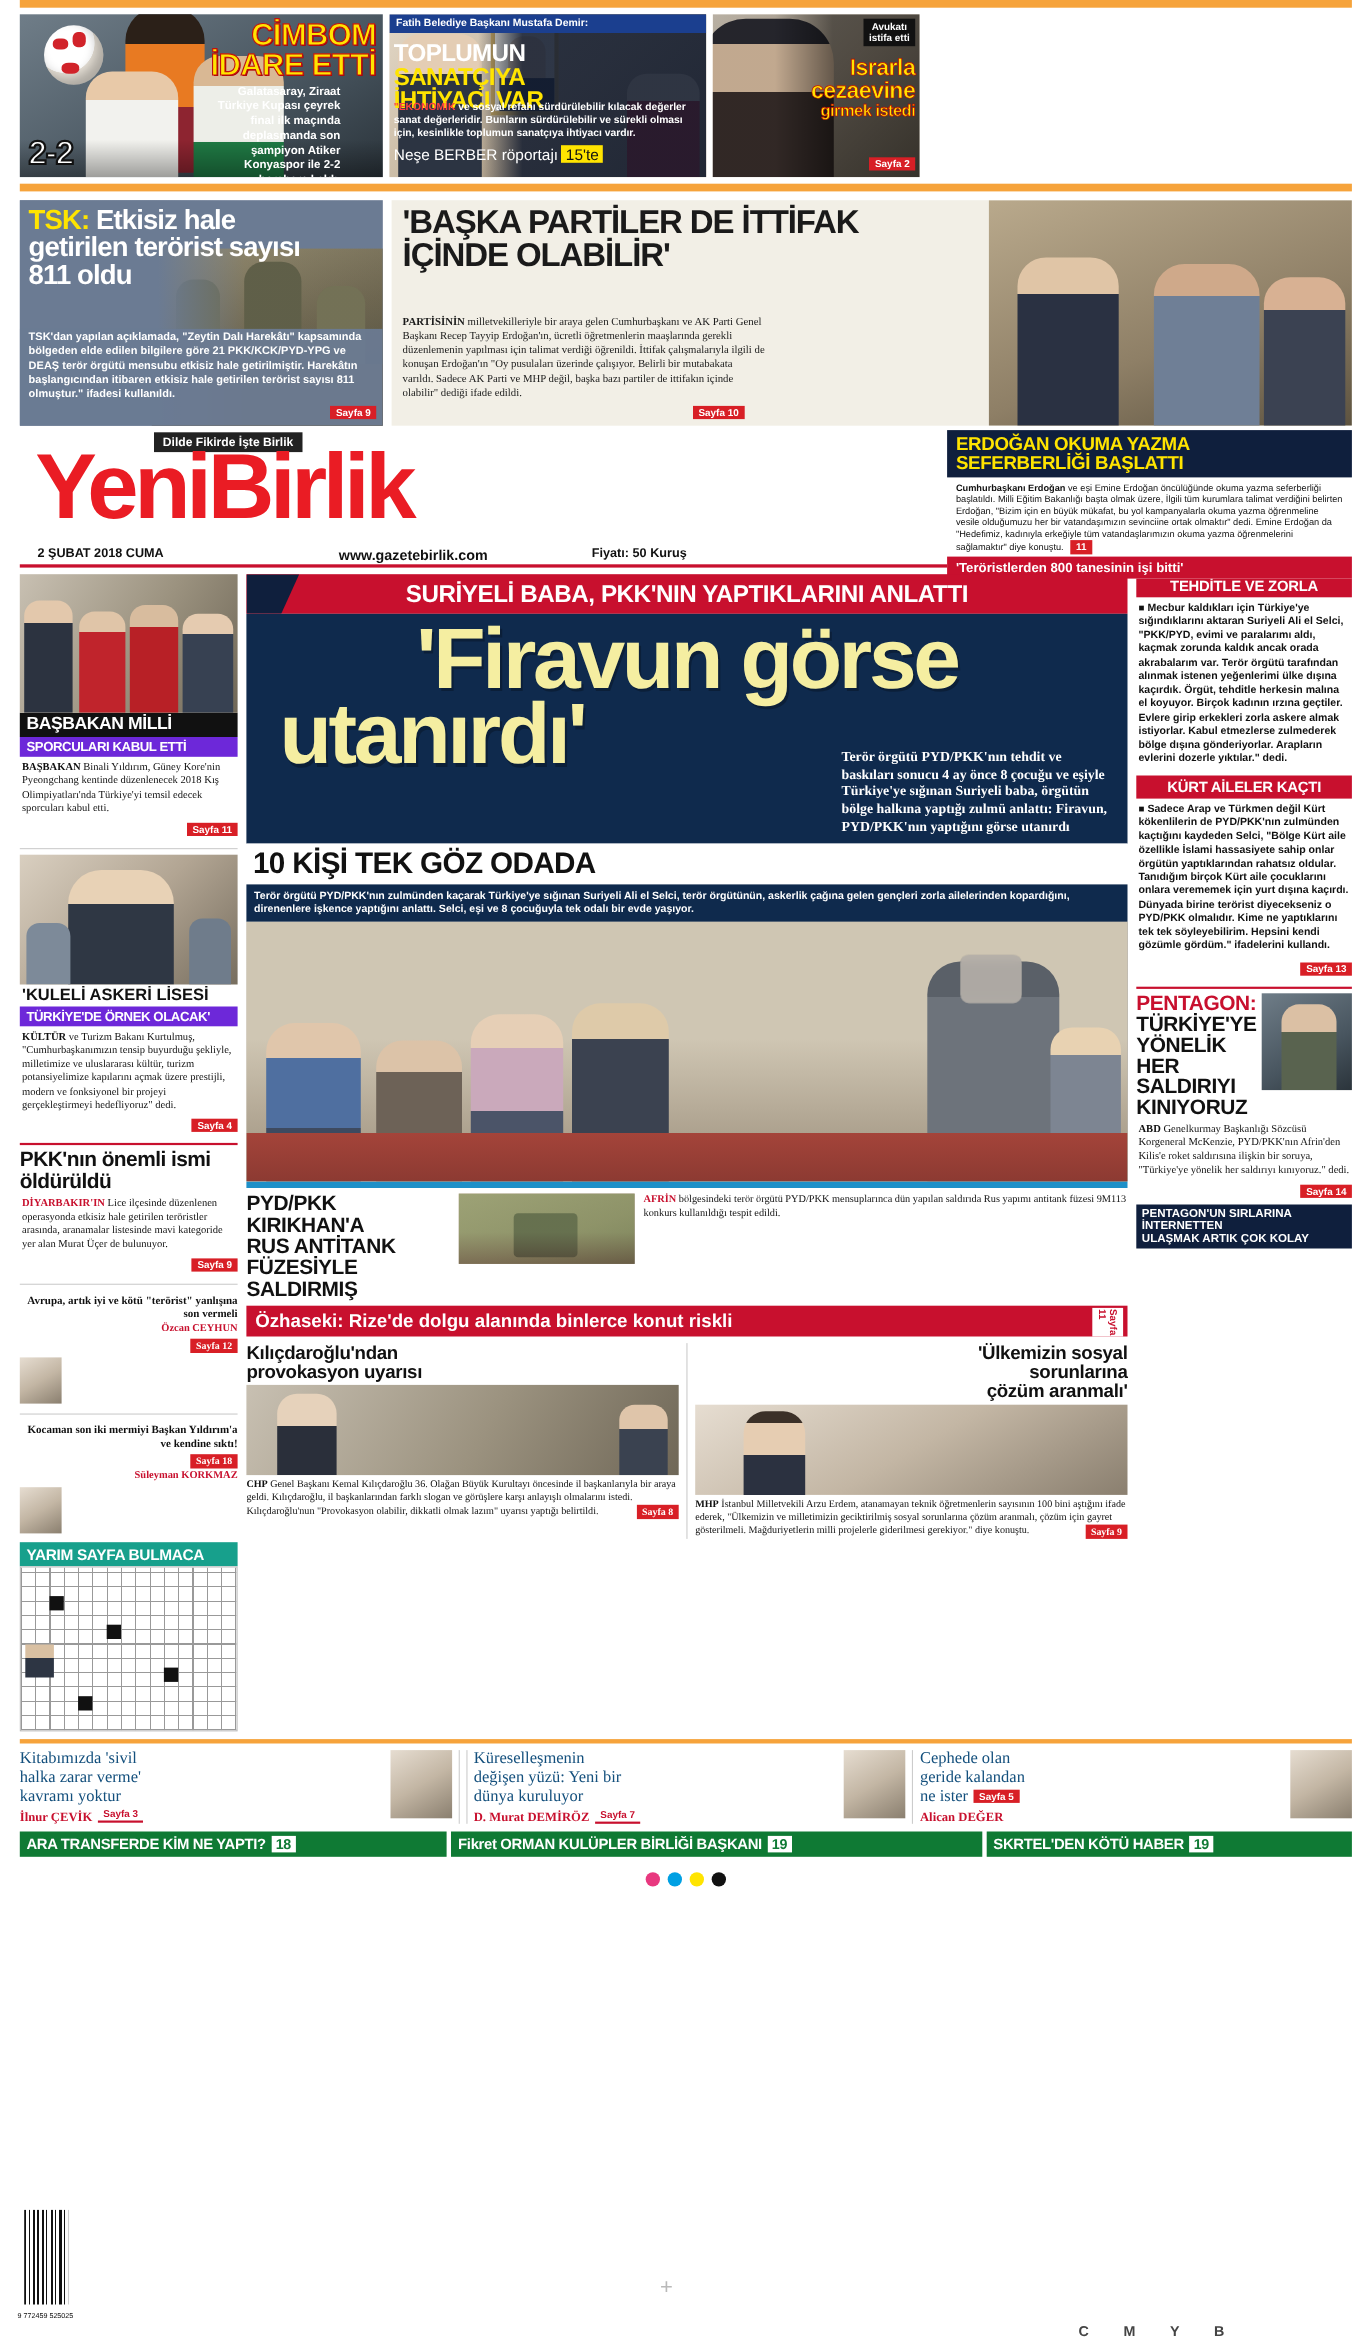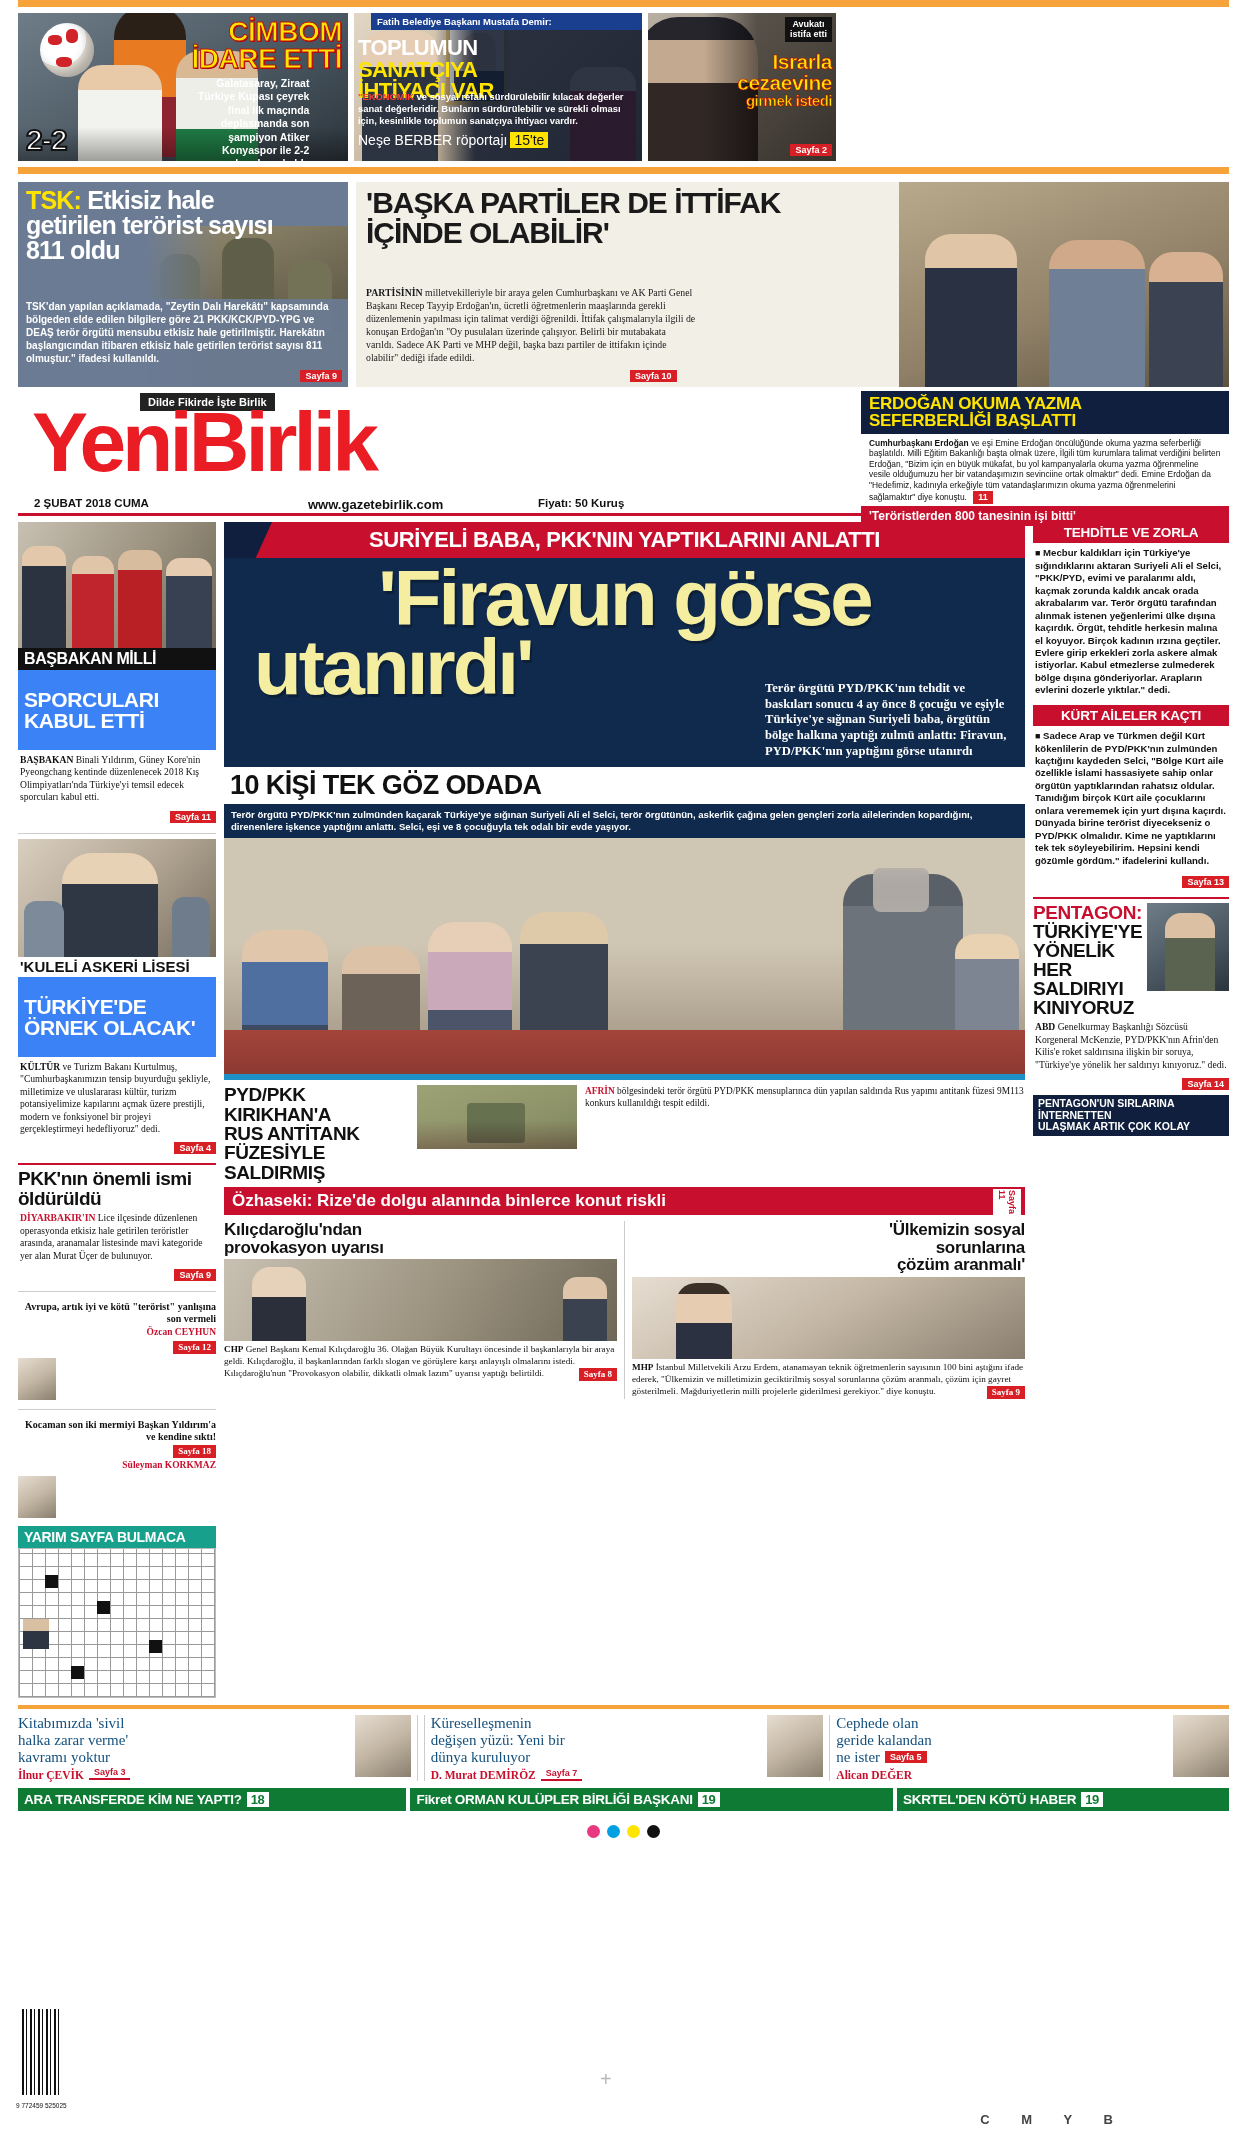--- a/index.html
+++ b/index.html
@@ -39,21 +39,21 @@
     -webkit-text-stroke: 1px #c01010; letter-spacing: -.5px; line-height: .96;
     text-shadow: 1px 1px 0 #a00;
   }
   .ts1-body { color:#fff; font-size:10.5px; font-weight:700; line-height:1.28; margin-top:4px; width:118px; text-align:right; }
   .score2 {
     position:absolute; left:8px; bottom:4px; font-size:30px; font-weight:900;
     color:#fff; -webkit-text-stroke:2px #111; letter-spacing:-1px;margin-top:24px;
   }
   .sayfa-red { display:inline-block; background:#d81f26; color:#fff; font-size:9px; font-weight:700; padding:1px 5px; }
 
-  .ts2-tag { position:absolute; left:17px; top:0; background:#1b3f8f; color:#fff; font-size:9.5px; font-weight:700; padding:3px 6px; width:100%; }
+  .ts2-tag { position:absolute; left:0; top:0; background:#1b3f8f; color:#fff; font-size:9.5px; font-weight:700; padding:3px 6px; width:100%; }
   .ts2-head { position:absolute; left:4px; top:24px; width:270px; color:#fff; font-weight:900; font-size:22px; line-height:.98; letter-spacing:-.6px; }
   .ts2-head .y { color:#ffe400; }
   .ts2-body { position:absolute; left:4px; top:78px; width:270px; color:#fff; font-size:9.4px; font-weight:700; line-height:1.25; }
   .ts2-body .lead { color:#ff4040; }
   .ts2-foot { position:absolute; left:4px; bottom:13px; color:#fff; font-size:14px; font-weight:400; }
   .ts2-foot .pg { background:#ffe400; color:#111; padding:0 4px; margin-left:3px; }
 
   .ts3-tag { position:absolute; right:4px; top:4px; background:#111; color:#fff; font-size:9px; font-weight:800; padding:2px 5px; text-align:center; line-height:1.15;}
   .ts3-head { position:absolute; right:4px; top:38px; width:150px; text-align:right; color:#ffe400; font-weight:900; font-size:21px; line-height:1.0; letter-spacing:-.5px; -webkit-text-stroke:.6px #b00; }
   .ts3-foot { position:absolute; right:4px; bottom:4px; }
@@ -89,21 +89,21 @@
 
   
   .maingrid { display:flex; gap:8px; margin-top:6px; }
   .col-left { width:198px; }
   .col-mid { flex:1; }
   .col-right { width:196px; }
 
   
   .lc-photo { height:126px; }
   .lc-title-black { background:#111; color:#fff; font-weight:900; font-size:16px; padding:3px 6px; line-height:1.0; letter-spacing:-.4px;}
-  .lc-title-red { background:#3b82f6; color:#fff; font-weight:900; font-size:21px; padding:19px 6px; line-height:1.0; letter-spacing:-.4px;}
+  .lc-title-red { background:#6d28d9; color:#fff; font-weight:900; font-size:12px; padding:3px 6px; line-height:1.0; letter-spacing:-.4px;}
   .lc-body { font-size:9.6px; line-height:1.3; padding:4px 2px 2px; color:#111; font-family:"Liberation Serif", serif;}
   .lc-body .lead { font-weight:700; }
   .lc-foot { text-align:right; padding-bottom:4px; }
   .rule-red { height:2px; background:#c8102e; margin:4px 0; }
   .rule-grey { height:1px; background:#ccc; margin:5px 0; }
 
   .lc-quote { font-weight:900; font-size:15px; color:#111; padding:2px; line-height:1.05;}
   .lc-pkk-head { font-weight:900; font-size:19px; line-height:1.02; color:#111; letter-spacing:-.5px;}
 
   .opbox { display:flex; gap:4px; align-items:flex-start; padding:4px 0;flex-direction:column; }

